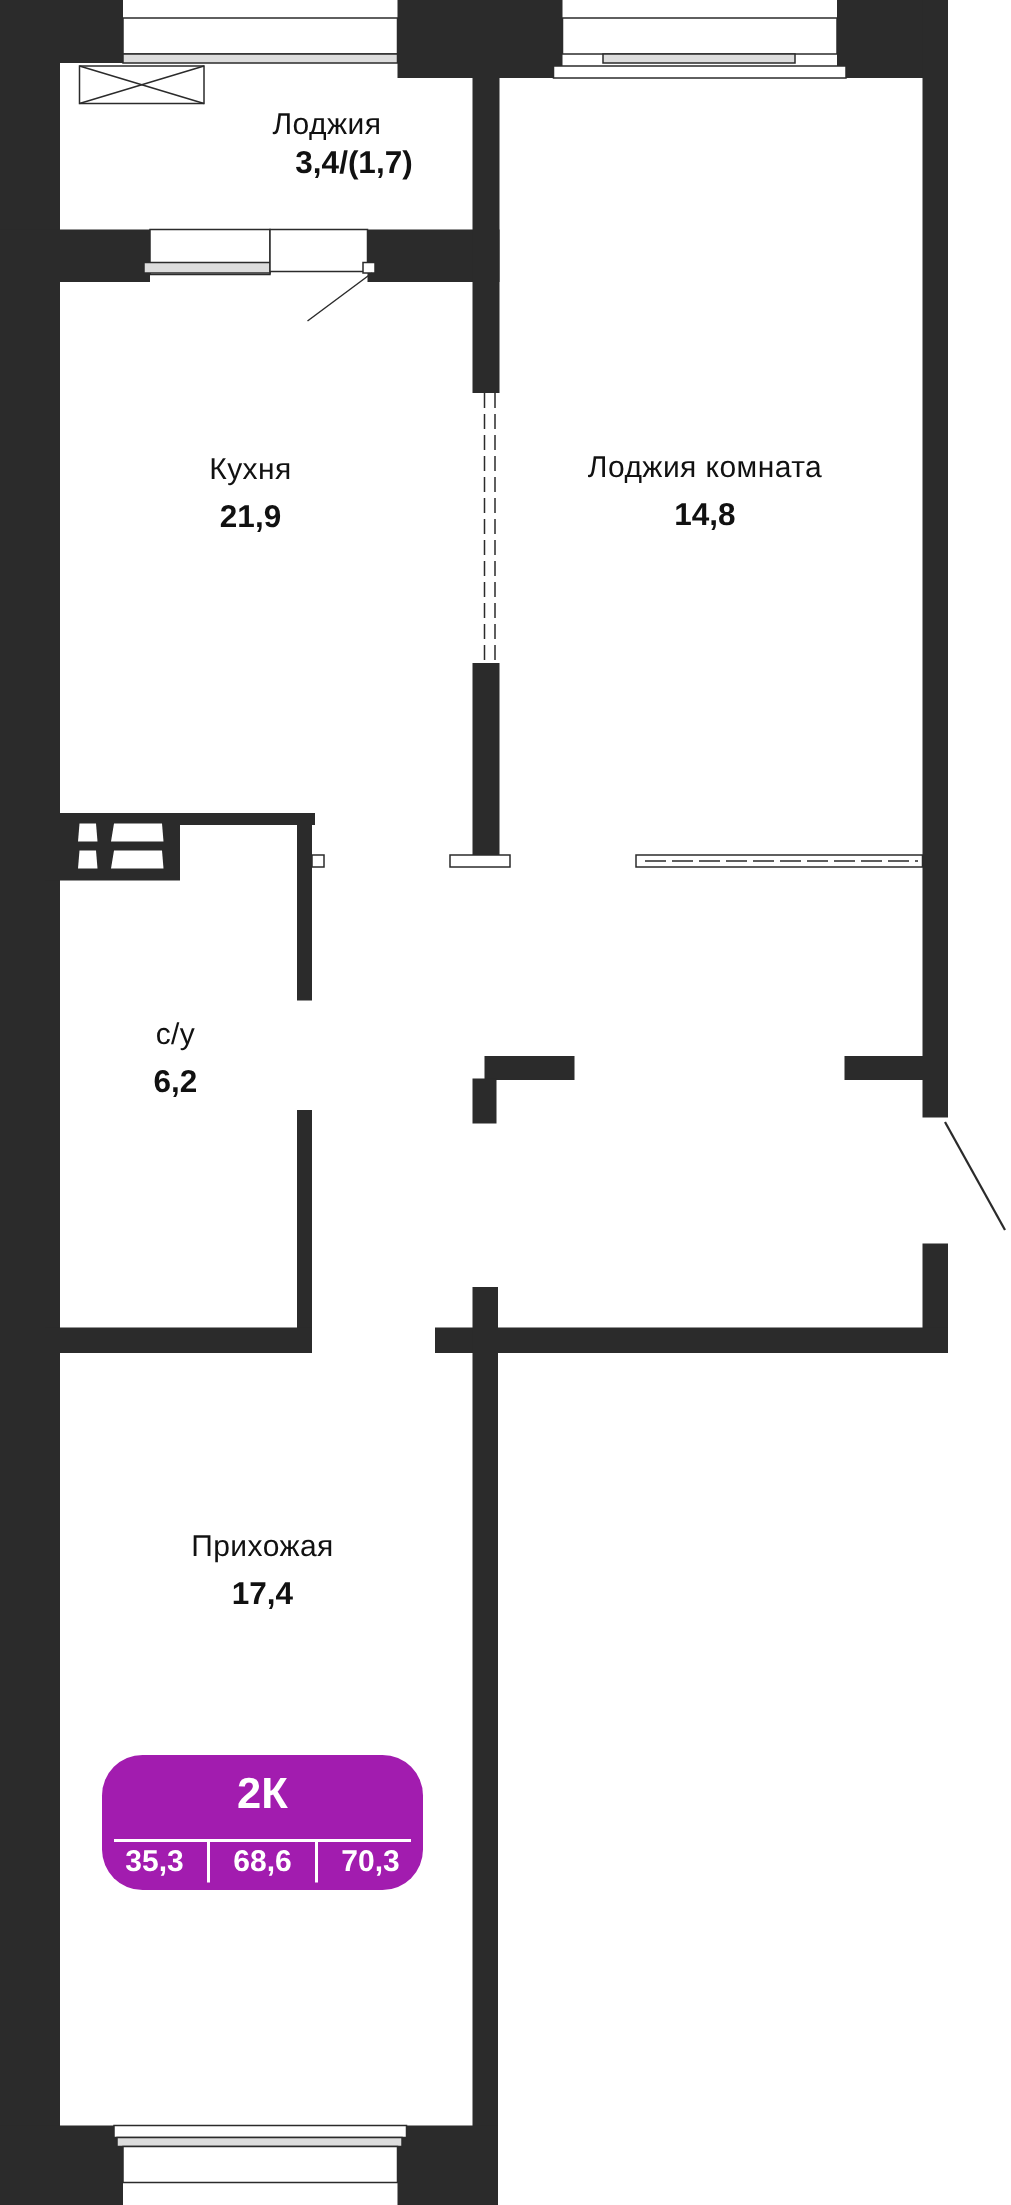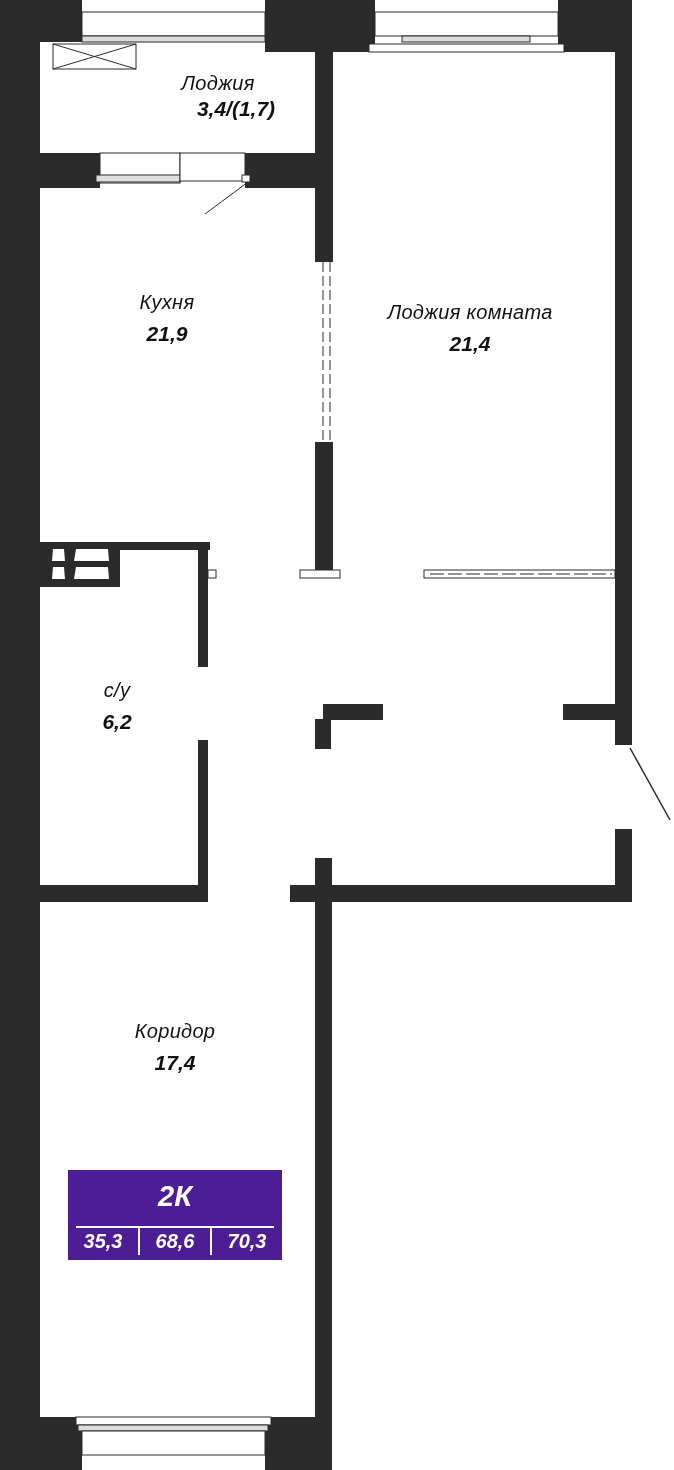--- a/index.html
+++ b/index.html
@@ -1,22 +1,22 @@
 <!DOCTYPE html>
 <html><head>
 <meta charset="utf-8">
 <style>
   html, body { margin:0; padding:0; background:#ffffff; }
   body { width:674px; height:1470px; position:relative; overflow:hidden; font-family:"Liberation Sans", sans-serif; }
-  .plan { position:absolute; left:0; top:0; width:674px; height:1212px;font-style:italic; }
+  .plan { position:absolute; left:0; top:0; width:674px; height:1212px; }
   .w { position:absolute; background:#2b2b2b; }
   .label { position:absolute; text-align:center; color:#111; transform:translateX(-50%); white-space:nowrap; }
   .name { font-size:20px; font-weight:400; letter-spacing:0.3px; }
   .area { font-size:21px; font-weight:700; margin-top:8px; }
-  .badge { position:absolute; left:68px; top:1170px; width:214px; height:90px; background:#4c1d95; color:#fff; }
+  .badge { position:absolute; left:68px; top:1170px; width:214px; height:90px; background:#a21caf; color:#fff;border-radius:27px; }
   .badge .type { text-align:center; font-size:29px; font-weight:700; margin-top:6px; height:40px; line-height:40px; }
   .badge .sep { position:absolute; left:8px; right:8px; top:56px; height:2px; background:#fff; }
   .badge .cells { position:absolute; left:0; right:0; top:57px; height:34px; display:flex; }
   .badge .cell { flex:1; text-align:center; font-size:20px; font-weight:700; line-height:28px; }
   .badge .vdiv { width:2px; background:#fff; height:28px; margin-top:0px; }
   svg.overlay { position:absolute; left:0; top:0; }
 </style>
 </head>
 <body>
 
@@ -101,34 +101,34 @@
       <rect x="76" y="1417" width="195" height="8"></rect>
       <rect x="78" y="1425" width="190" height="6" fill="#ddd"></rect>
       <rect x="82" y="1431" width="183" height="24"></rect>
     </g>
   </svg>
 
   <div class="label" style="left:218px;top:72px;">
     <div class="name">Лоджия</div>
     <div class="area" style="margin-top:2px;margin-left:36px;">3,4/(1,7)</div>
   </div>
-  <div class="label" style="left:167px;top:291px;">
+  <div class="label" style="left:167px;top:302px;">
     <div class="name">Кухня</div>
     <div class="area">21,9</div>
   </div>
   <div class="label" style="left:470px;top:301px;">
     <div class="name">Лоджия комната</div>
-    <div class="area">21,4</div>
+    <div class="area">14,8</div>
   </div>
   <div class="label" style="left:117px;top:679px;">
     <div class="name">с/у</div>
     <div class="area">6,2</div>
   </div>
   <div class="label" style="left:175px;top:1020px;">
-    <div class="name">Коридор</div>
+    <div class="name">Прихожая</div>
     <div class="area">17,4</div>
   </div>
 
   <div class="badge">
     <div class="type">2К</div>
     <div class="sep"></div>
     <div class="cells">
       <div class="cell">35,3</div>
       <div class="vdiv"></div>
       <div class="cell">68,6</div>

